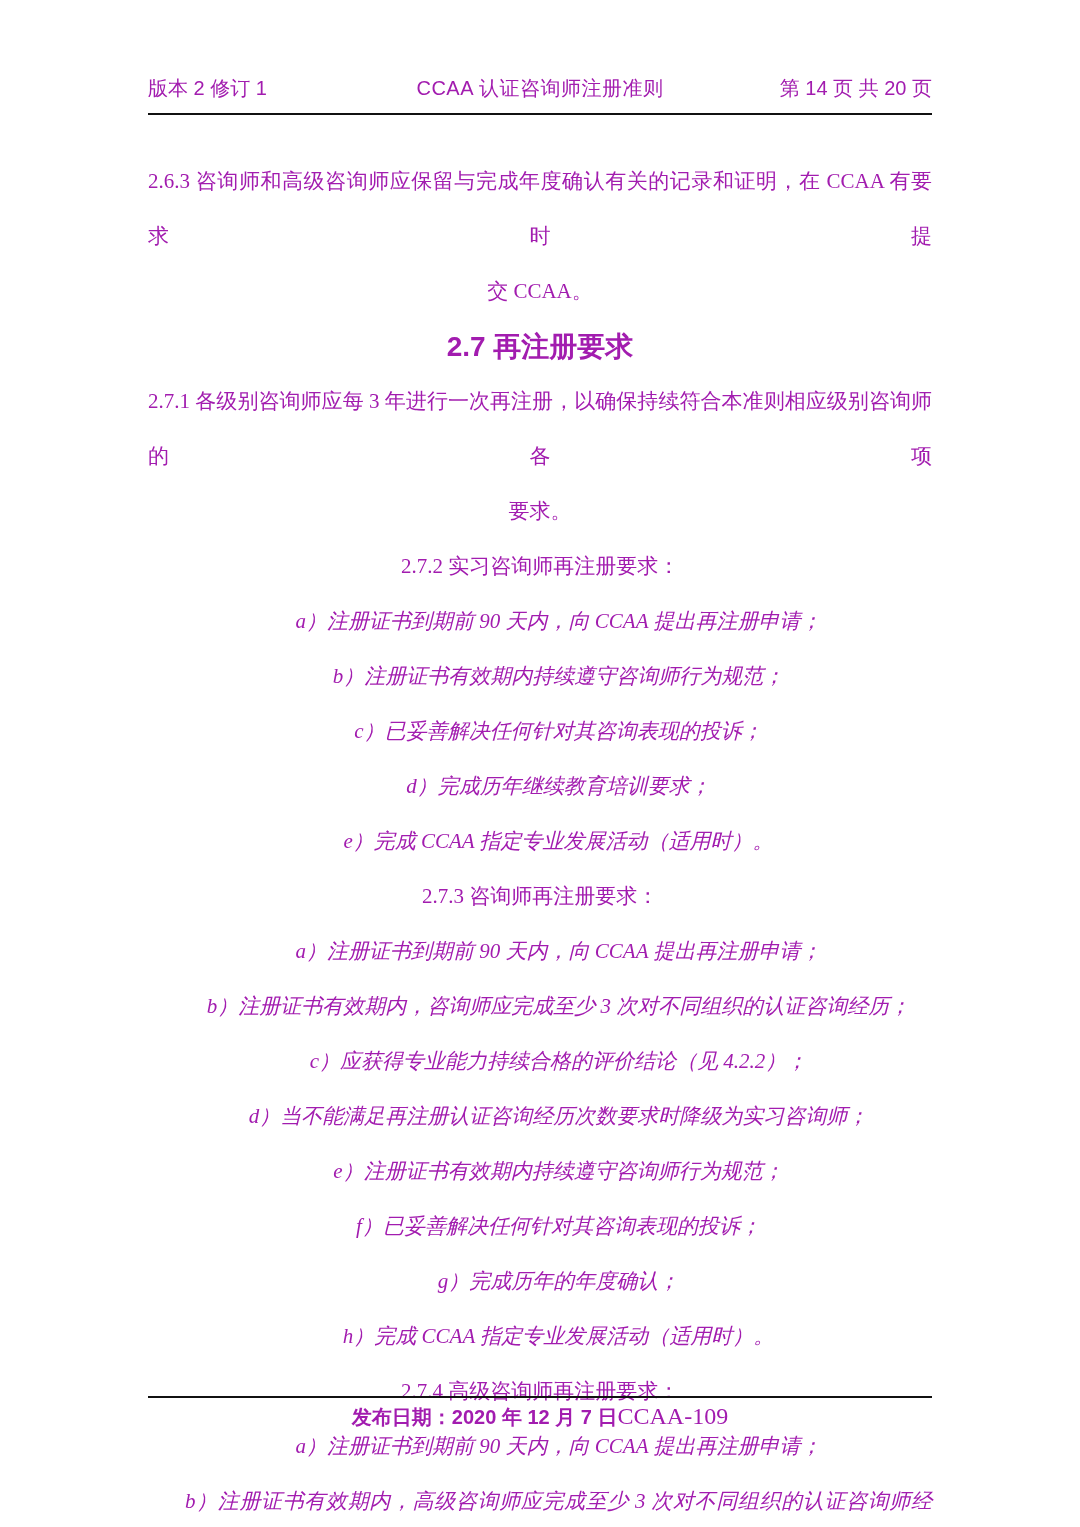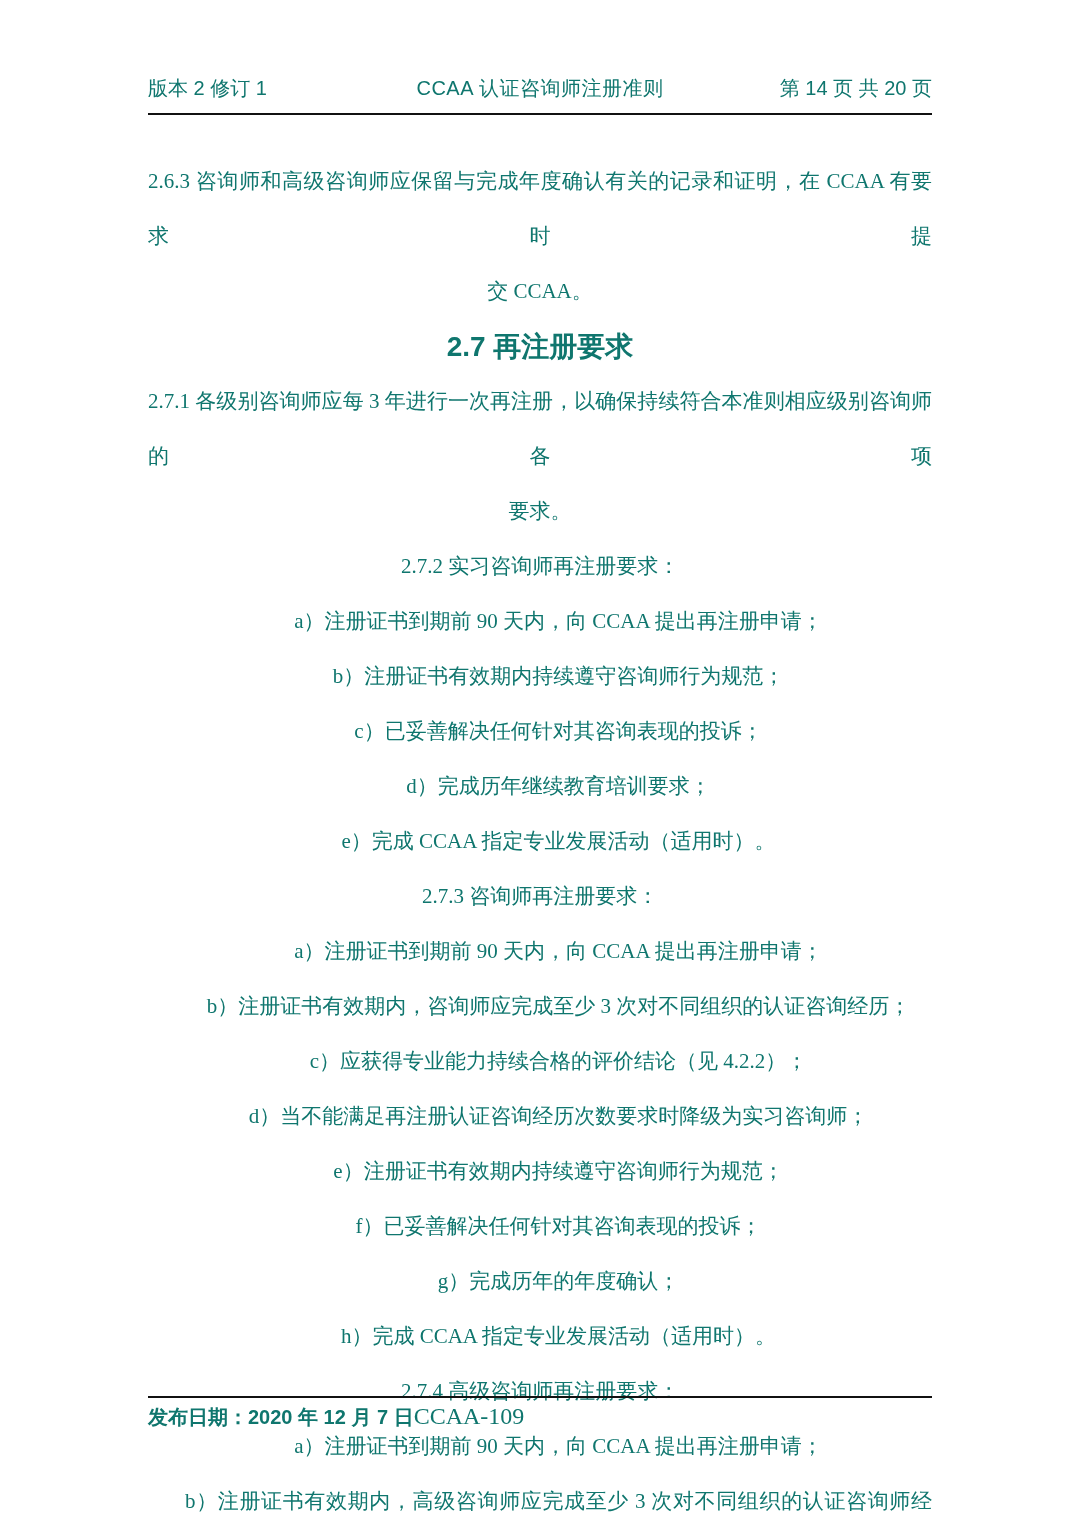--- a/index.html
+++ b/index.html
@@ -1,21 +1,21 @@
 <!DOCTYPE html>
 <html lang="zh"><head>
 <meta charset="utf-8">
 <style>
   html, body { margin: 0; padding: 0; background: #ffffff; }
   .page {
     position: relative;
     width: 1080px;
     height: 1527px;
     background: #ffffff;
-    color: #0f766e;
+    color: #a21caf;
     overflow: hidden;
   }
   
   .doc-header {
     position: absolute;
     left: 148px;
     top: 76px;
     width: 784px;
     display: grid;
     grid-template-columns: 1fr auto 1fr;
@@ -38,37 +38,37 @@
     font-family: "Liberation Serif", serif;
     font-size: 21px;
     line-height: 55px;
   }
   .block { margin: 0; }
   .block .line { text-align: center; }
   .block .line.fill {
     text-align: justify;
     text-align-last: justify;
   }
-  .block.item { padding-left: 37px; }
+  .block.item { padding-left: 37px; font-style: italic; }
   .block.item .line.fill { text-align-last: justify; }
   .block.heading {
     font-family: "Liberation Sans", sans-serif;
     font-weight: bold;
     font-size: 28px;
   }
   
   .doc-footer {
     position: absolute;
     left: 148px;
     top: 1396px;
     width: 784px;
     border-top: 2px solid #111;
     padding-top: 6px;
     display: flex;
-    justify-content: flex-start;
+    justify-content: center;
     align-items: baseline;
     font-size: 20px;
     line-height: 24px;
   }
   .doc-footer .f-left {
     font-family: "Liberation Sans", sans-serif;
     font-weight: bold;
   }
   .doc-footer .f-right {
     font-family: "Liberation Serif", serif;

